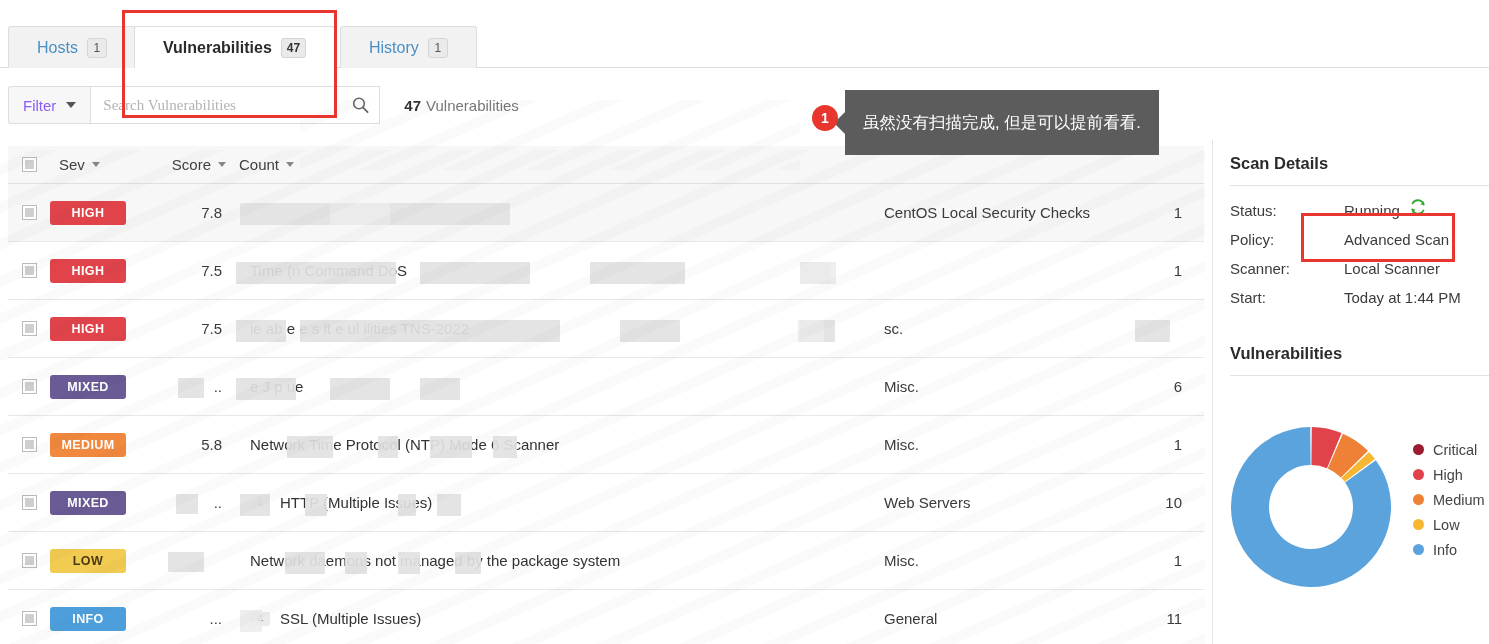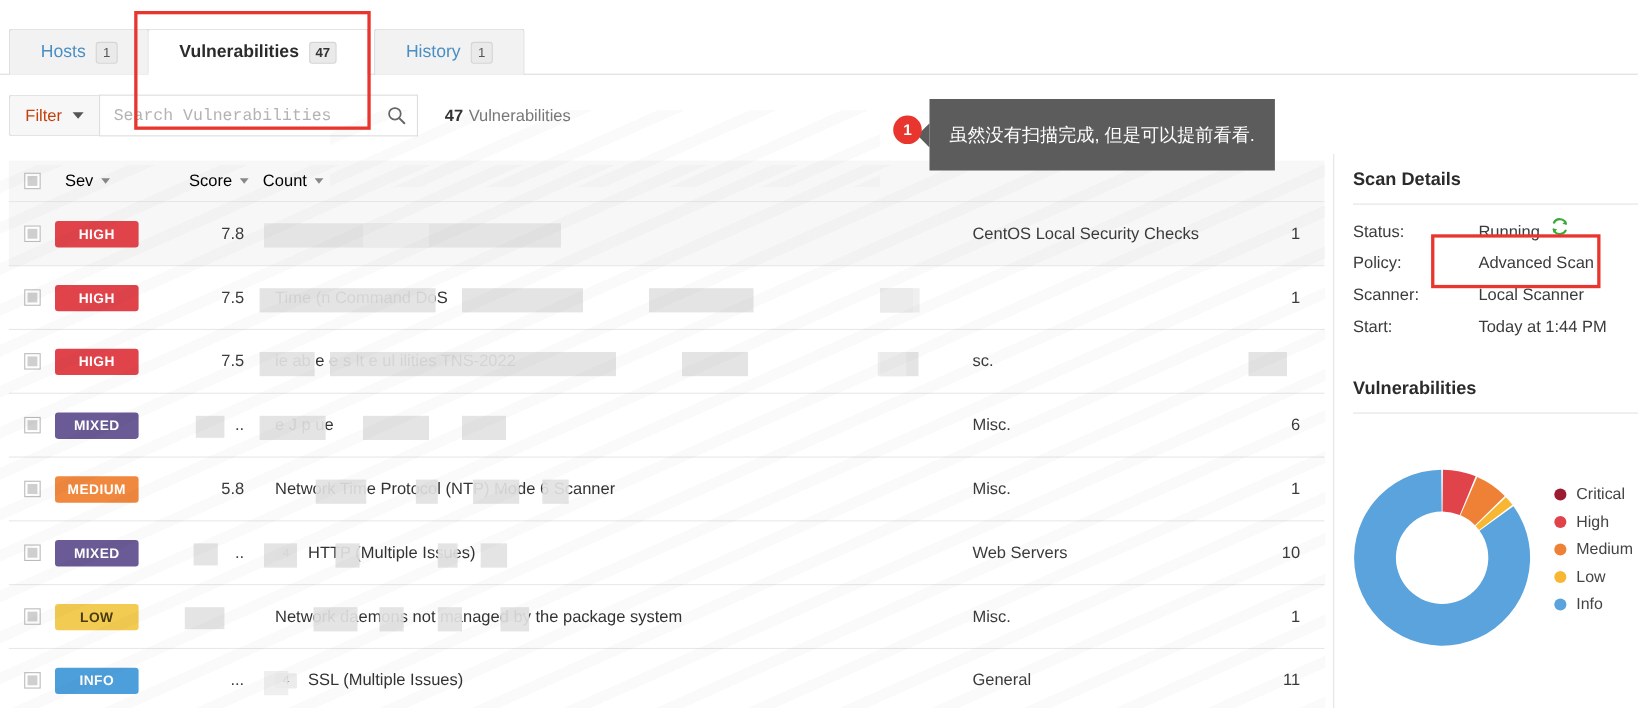--- a/index.html
+++ b/index.html
@@ -59,56 +59,56 @@
 
   
   .filterbar { position: absolute; left: 8px; top: 86px; height: 38px; display: flex; align-items: stretch; }
   .filter-btn {
     display: flex; align-items: center; gap: 10px;
     padding: 0 14px;
     background: #f7f7f7;
     border: 1px solid #ddd;
     border-right: none;
     border-radius: 3px 0 0 3px;
-    font-size: 15px; color: #c2410c;
+    font-size: 15px; color: #8b5cf6;
     cursor: pointer;
   }
   .caret-down {
     width: 0; height: 0;
     border-left: 5px solid transparent;
     border-right: 5px solid transparent;
     border-top: 6px solid #555;
   }
   .search-wrap {
     position: relative; width: 290px;
     background: #fff; border: 1px solid #ddd;
     display: flex; align-items: center;
   }
   .search-wrap input {
     border: none; outline: none; background: transparent;
     width: 100%; height: 100%;
     padding: 0 34px 0 12px;
     font-size: 15px; color: #333;
-    font-family: Liberation Mono, monospace;
+    font-family: Liberation Serif, serif;
   }
   .search-wrap input::placeholder { color: #b3b3b3; }
   .search-ico {
     position: absolute; right: 10px; top: 50%; transform: translateY(-50%);
     width: 17px; height: 17px; cursor: pointer;
   }
   .vuln-total {
     display: flex; align-items: center;
     margin-left: 24px; font-size: 15px; color: #777;
   }
   .vuln-total b { color: #333; margin-right: 5px; font-weight: bold; }
 
   
   .table { position: absolute; left: 8px; top: 146px; width: 1196px; }
   .trow { display: flex; align-items: center; height: 58px; border-bottom: 1px solid #e8e8e8; }
-  .thead { height: 38px; background: #f7f7f7; border-bottom: 1px solid #e0e0e0; font-size: 15px; color: #000000; }
+  .thead { height: 38px; background: #f7f7f7; border-bottom: 1px solid #e0e0e0; font-size: 15px; color: #404040; }
   .thead .cell { display: flex; align-items: center; gap: 7px; }
   .sort-caret { width: 0; height: 0; border-left: 4px solid transparent; border-right: 4px solid transparent; border-top: 5px solid #888; }
   .sort-caret.up { border-top: none; border-bottom: 5px solid #888; }
 
   .c-chk   { width: 42px; display: flex; justify-content: center; align-items: center; }
   .c-sev   { width: 110px; }
   .c-score { width: 80px; text-align: right; padding-right: 18px; justify-content: flex-end; display: flex; }
   .c-name  { flex: 1; padding-left: 10px; display: flex; align-items: center; gap: 10px; min-width: 0; }
   .c-fam   { width: 250px; }
   .c-count { width: 70px; text-align: right; padding-right: 22px; display: flex; justify-content: flex-end; }

